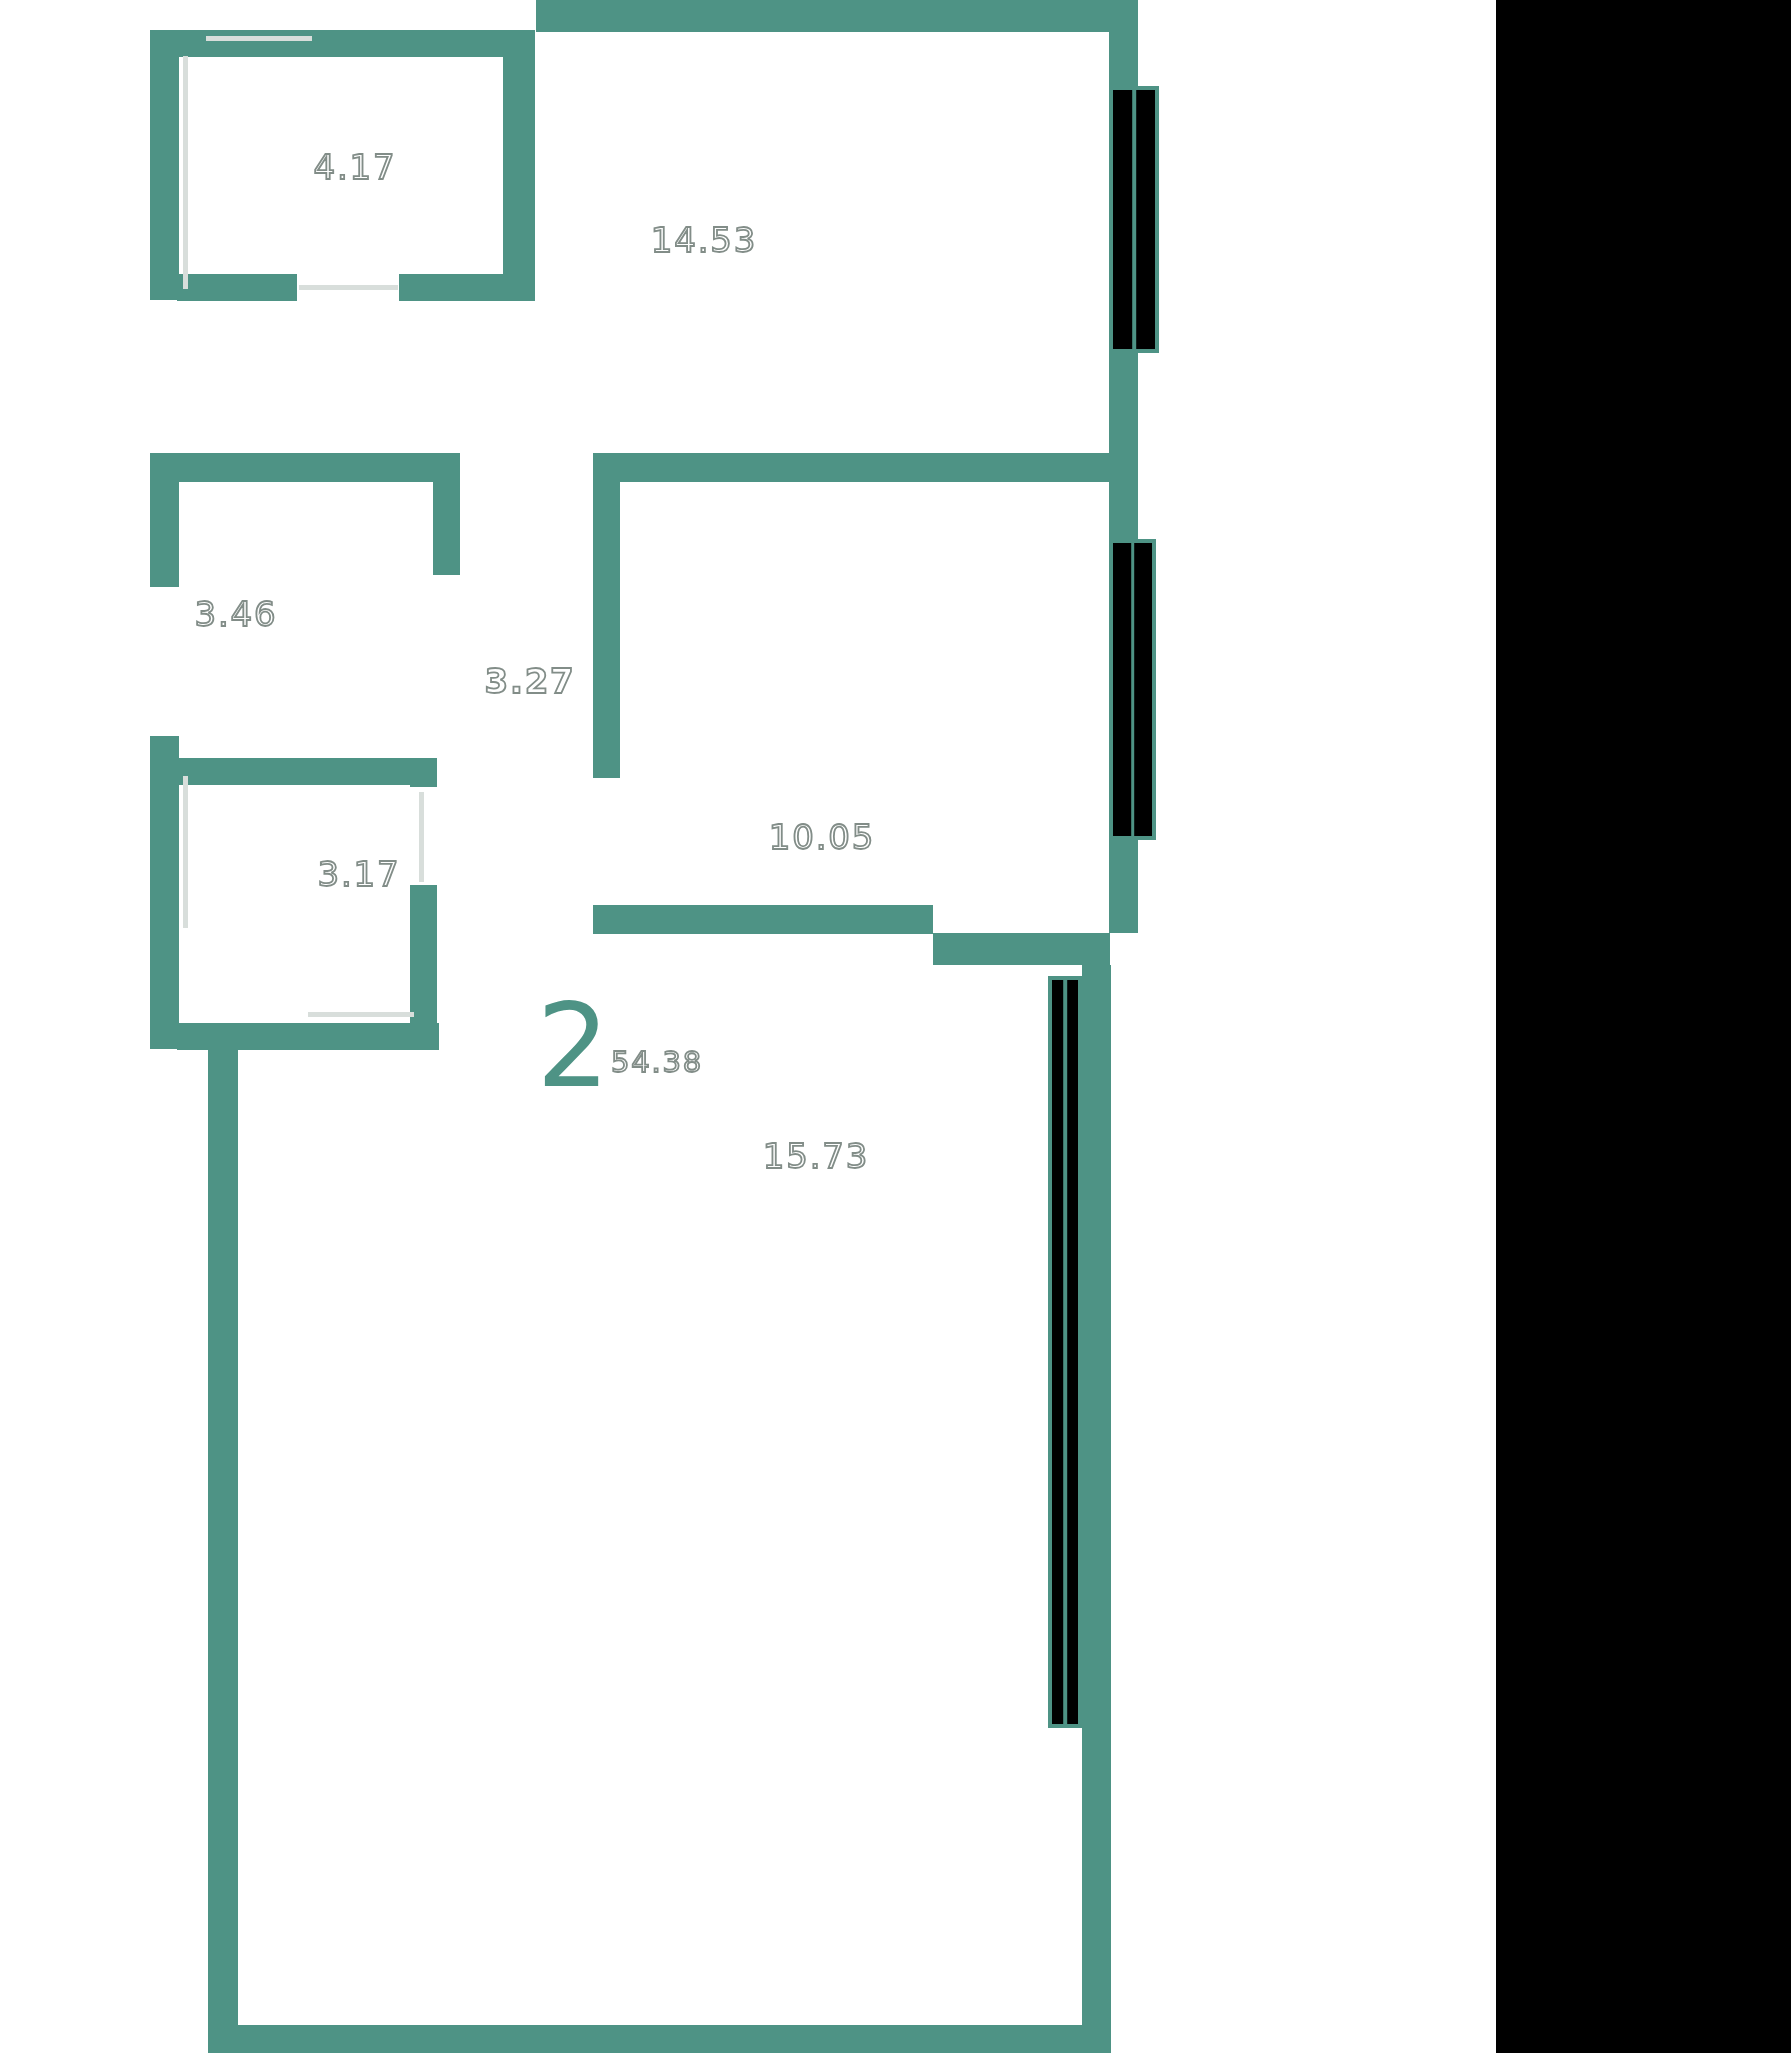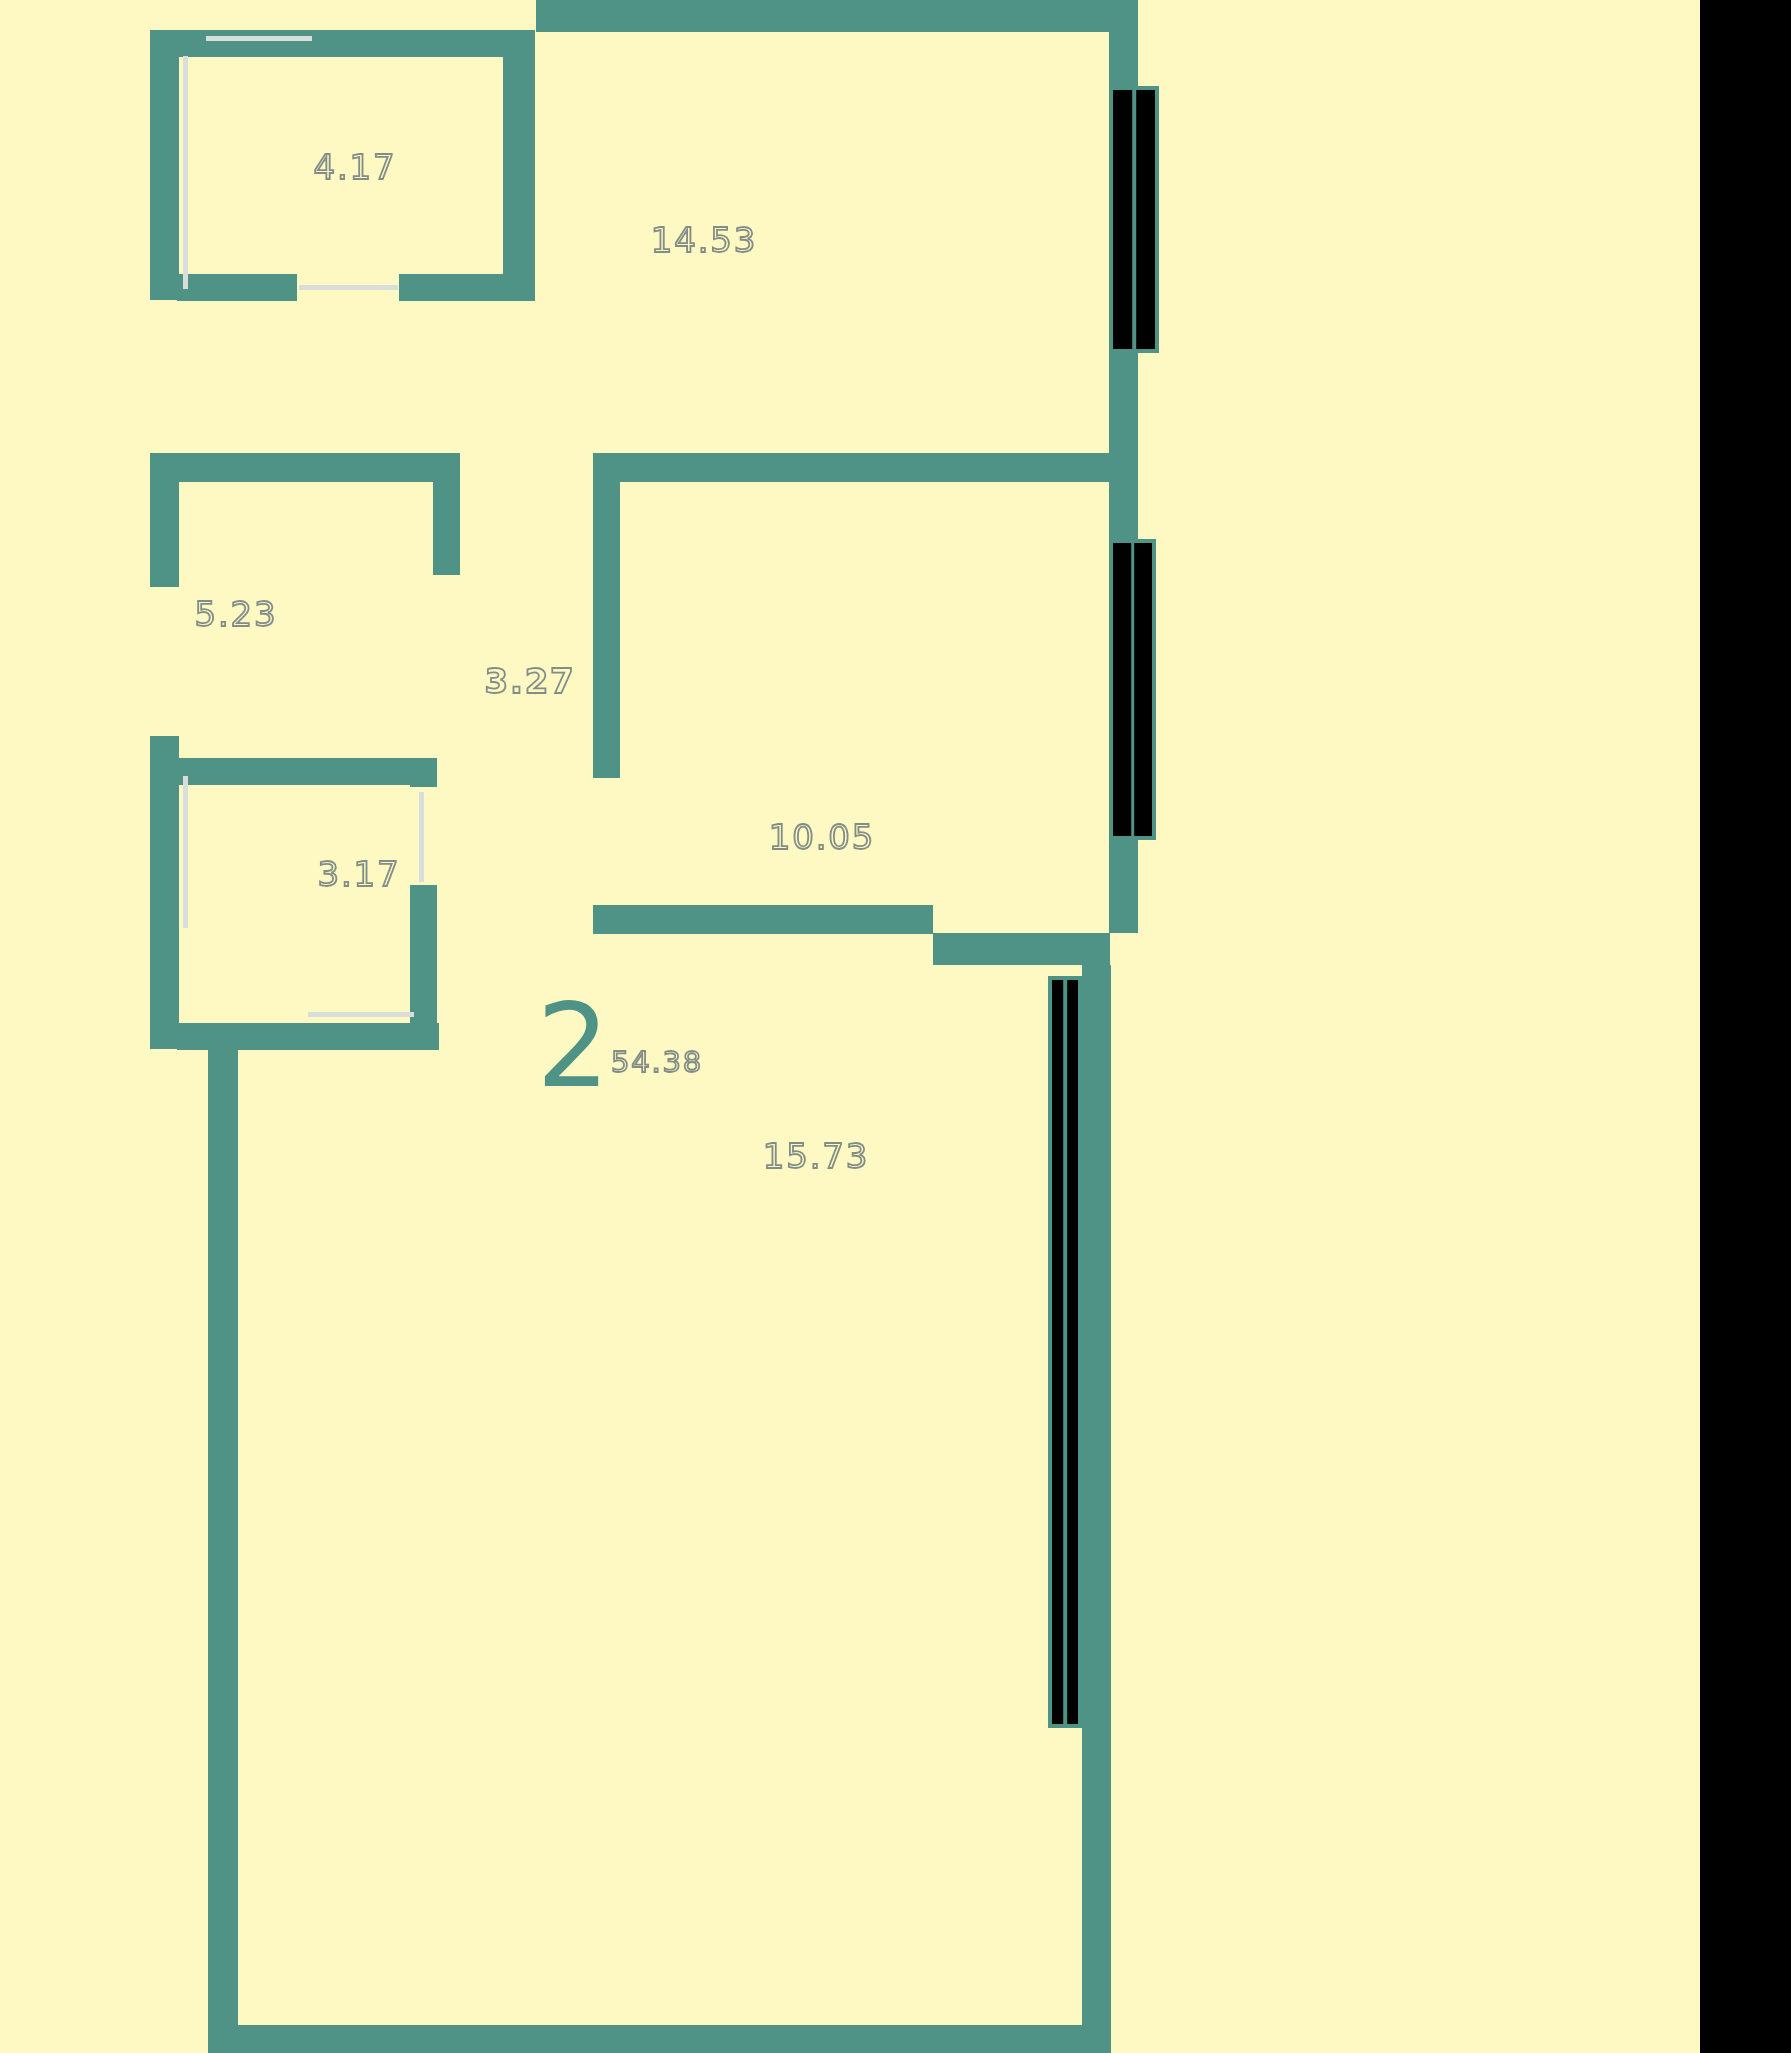--- a/index.html
+++ b/index.html
@@ -2,26 +2,25 @@
 <html style="font-size:14.3px"><head>
 <meta charset="utf-8">
 <style>
   html, body {
     margin: 0;
     padding: 0;
     background: #000000;
   }
   .plan {
     position: relative;
-    width: 1692px;
+    width: 1496px;
     height: 2054px;
-    background: #fef9c3;
+    background: #ffffff;
     font-family: "DejaVu Sans", sans-serif;
     overflow: hidden;
-    padding-left: 8px;
   }
   .wall {
     position: absolute;
     background: #4E9385;
   }
   .window {
     position: absolute;
     background: #000000;
     border: 4.5px solid #4E9385;
     box-sizing: border-box;
@@ -113,21 +112,21 @@
 
   <div class="fixture" style="left:183px; top:56px; width:4.5px; height:233px;"></div>
   <div class="fixture" style="left:206px; top:36px; width:106px; height:4.5px;"></div>
   <div class="fixture" style="left:299px; top:285px; width:99px; height:4.5px;"></div>
   <div class="fixture" style="left:183px; top:776px; width:4.5px; height:152px;"></div>
   <div class="fixture" style="left:308px; top:1012px; width:106px; height:4.5px;"></div>
   <div class="fixture" style="left:419px; top:792px; width:4.5px; height:90px;"></div>
 
   <span class="area-label" style="left:355px; top:167px;">4.17</span>
   <span class="area-label" style="left:704px; top:240px;">14.53</span>
-  <span class="area-label" style="left:236px; top:614px;">5.23</span>
+  <span class="area-label" style="left:236px; top:614px;">3.46</span>
   <span class="area-label" style="left:530px; top:681px;font-weight:bold;">3.27</span>
   <span class="area-label" style="left:822px; top:837px;">10.05</span>
   <span class="area-label" style="left:359px; top:874px;">3.17</span>
   <span class="area-label" style="left:816px; top:1156px;">15.73</span>
 
   <span class="unit-number" style="left:573px; top:1046px;">2</span>
   <span class="area-label total-area" style="left:657px; top:1062px;">54.38</span>
 
 </div>
 

